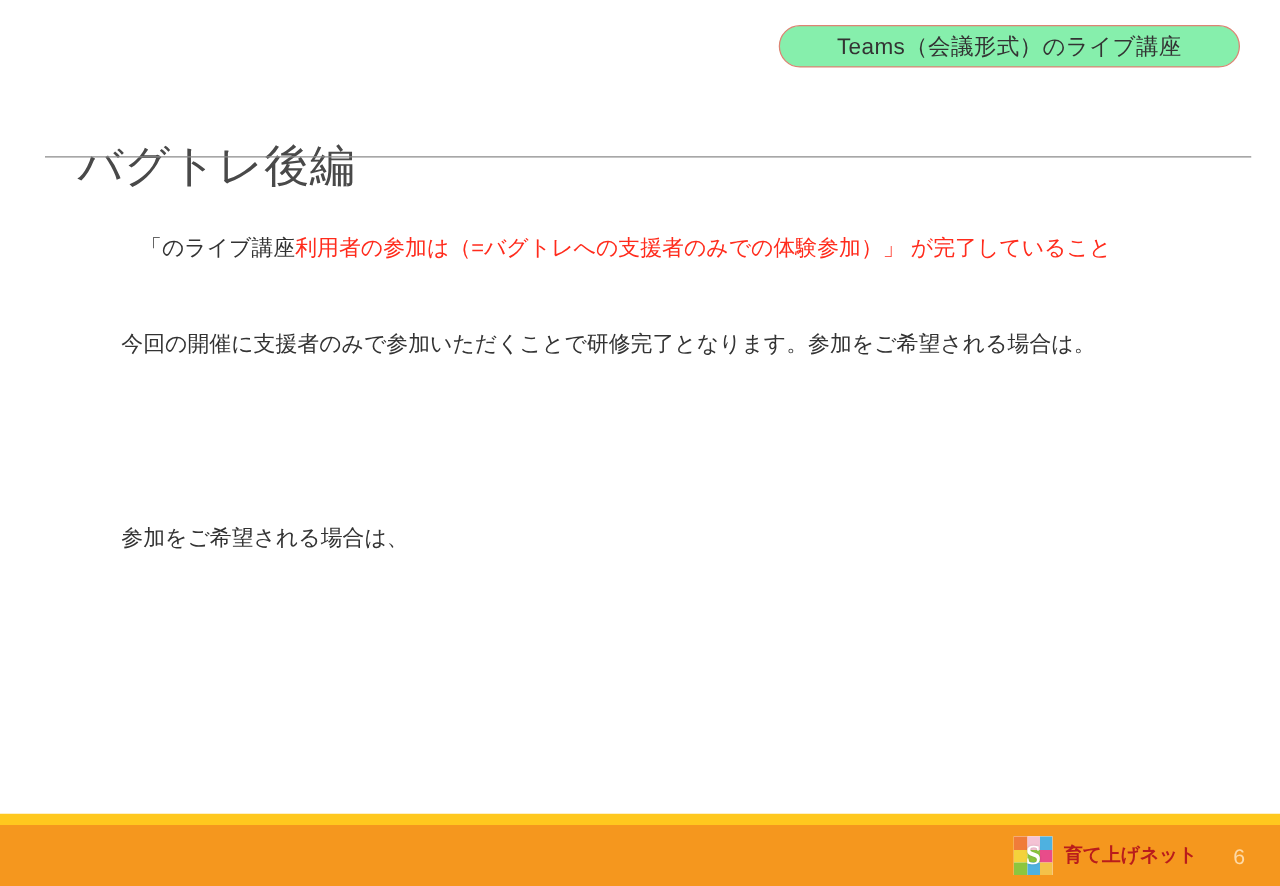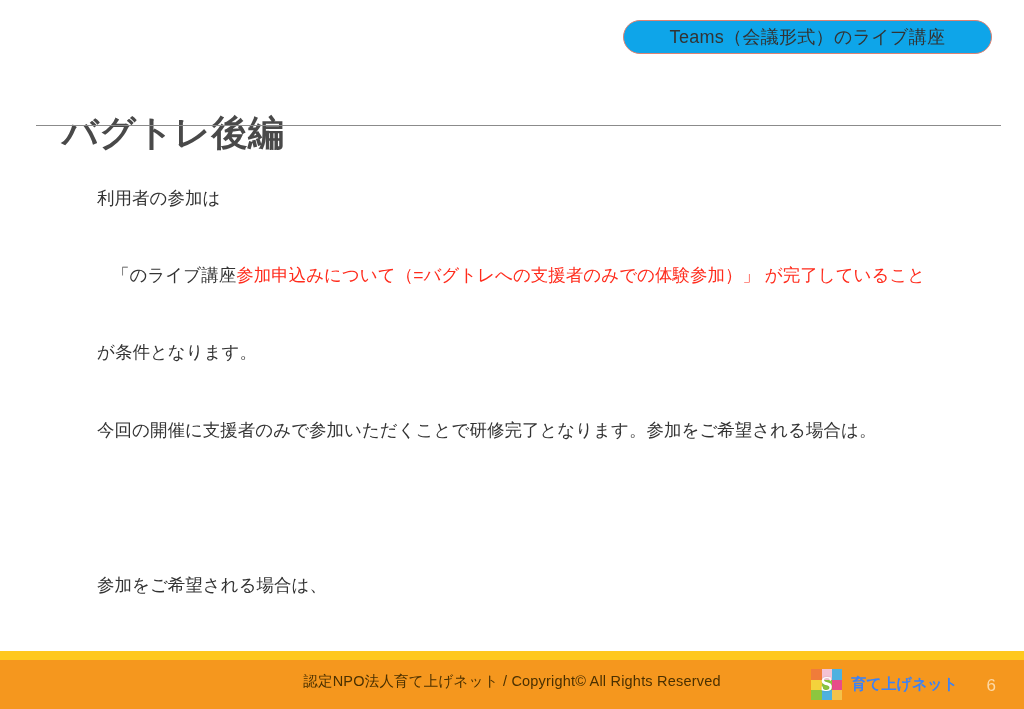--- a/index.html
+++ b/index.html
@@ -24,36 +24,36 @@
     height: 709px;
     background: #ffffff;
   }
 
   
   .slide-title {
     position: absolute;
     left: 62px;
     top: 16px;
     font-size: 36px;
-    font-weight: bold;
+    font-weight: normal;
     line-height: 1.30;
     color: #494949;
     letter-spacing: 0.5px;
     white-space: pre;
   }
   .slide-title .t-line { display: block; }
 
   .badge {
     position: absolute;
     left: 623px;
     top: 20px;
     width: 369px;
     height: 34px;
     border-radius: 17px;
-    background: #0ea5e9;
+    background: #86efac;
     border: 1.4px solid #DD8373;
     display: flex;
     align-items: center;
     justify-content: center;
   }
   .badge-label {
     font-size: 18px;
     color: #333333;
     letter-spacing: 0.3px;
     white-space: nowrap;
@@ -148,21 +148,21 @@
     justify-content: center;
     font-size: 22px;
     font-weight: bold;
     color: #ffffff;
     text-shadow: 0 0 2px rgba(0,0,0,.18);
     font-family: "Liberation Serif", "DejaVu Serif", serif;
   }
   .brand-name {
     font-size: 15px;
     font-weight: bold;
-    color: #3b82f6;
+    color: #b91c1c;
     white-space: nowrap;
   }
   .page-num {
     position: absolute;
     right: 28px;
     top: 676px;
     font-size: 17px;
     color: #FDD9A6;
     white-space: nowrap;
   }
@@ -178,39 +178,36 @@
 
   <div class="badge">
     <span class="badge-label">Teams（会議形式）のライブ講座</span>
   </div>
 
   <div class="title-rule"></div>
 
   <div class="body-area">
 
     <div class="para">
-      <span class="line">利用者の参加は</span>
-      <span class="line ind1"><span class="dark">「のライブ講座</span><span class="red">参加申込みについて（=バグトレへの支援者のみでの体験参加）」 が完了していること</span></span>
-      <span class="line">が条件となります。</span>
+      <span class="line ind1"><span class="dark">「のライブ講座</span><span class="red">利用者の参加は（=バグトレへの支援者のみでの体験参加）」 が完了していること</span></span>
       <span class="line">今回の開催に支援者のみで参加いただくことで研修完了となります。参加をご希望される場合は。</span>
     </div>
 
     <div class="para blk-2">
       <span class="line">参加をご希望される場合は、</span>
       
       
       
     </div>
 
   </div>
 
   <div class="footer-stripe"></div>
   <div class="footer-bar"></div>
 
-  <div class="footer-copy">認定NPO法人育て上げネット / Copyright© All Rights Reserved</div>
 
   <div class="footer-brand">
     <span class="logo-mark">
       <i style="left:0;top:0;width:11px;height:11px;background:#F07C3A;"></i>
       <i style="left:11px;top:0;width:10px;height:11px;background:#F4C2D4;"></i>
       <i style="left:21px;top:0;width:10px;height:11px;background:#4EB1E0;"></i>
       <i style="left:0;top:11px;width:11px;height:10px;background:#F4D23C;"></i>
       <i style="left:11px;top:11px;width:10px;height:10px;background:#8CC63F;"></i>
       <i style="left:21px;top:11px;width:10px;height:10px;background:#E84C8A;"></i>
       <i style="left:0;top:21px;width:11px;height:10px;background:#8CC63F;"></i>

